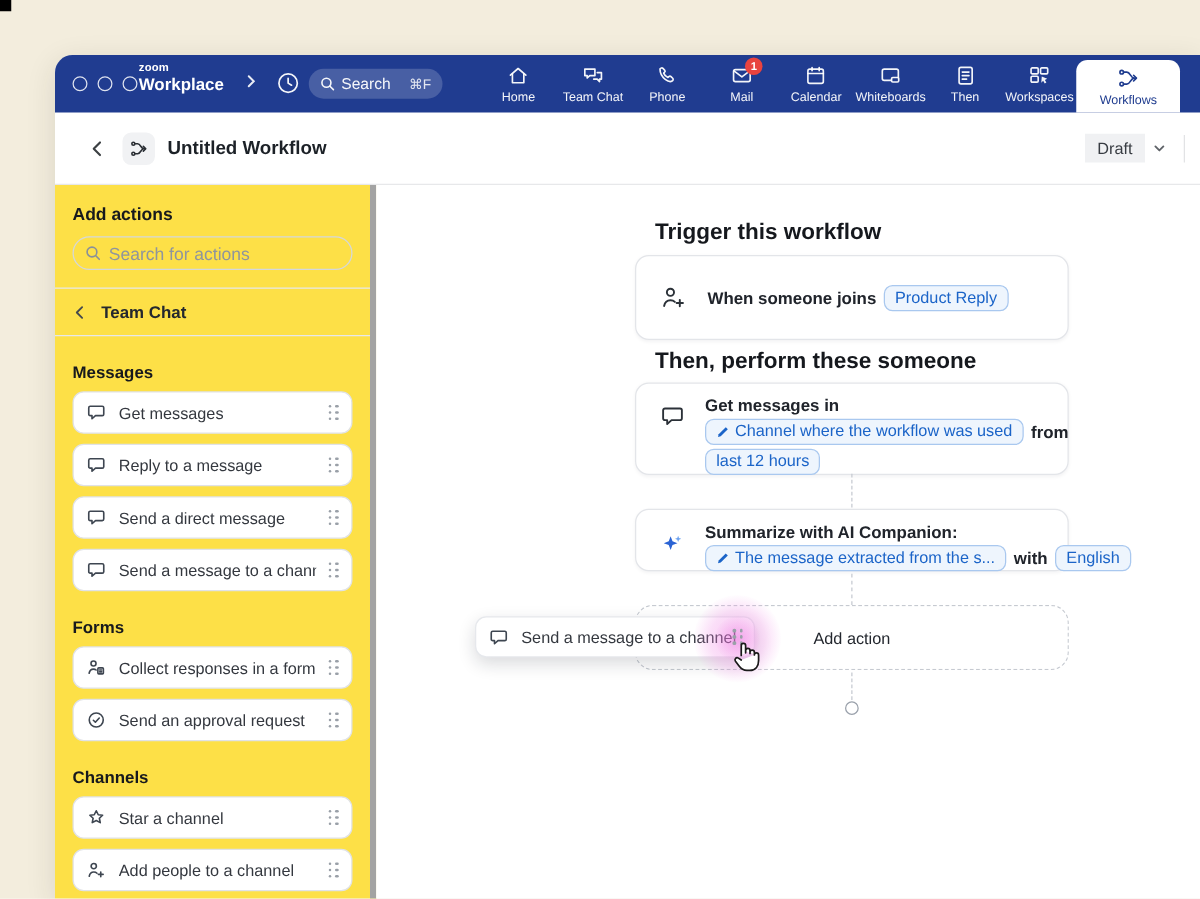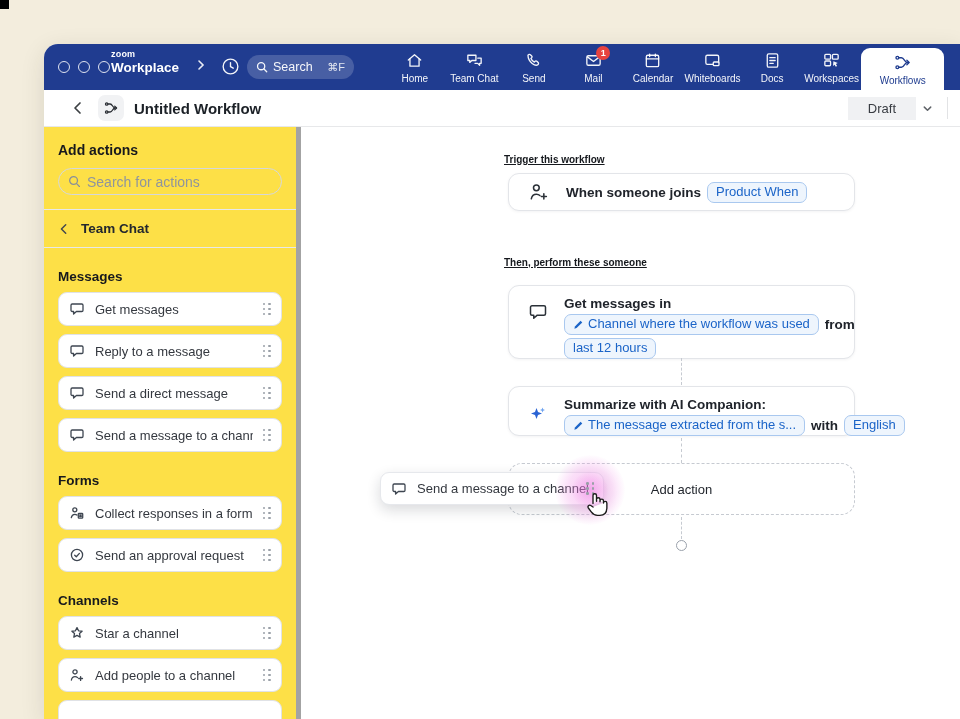--- a/index.html
+++ b/index.html
@@ -28,26 +28,26 @@
   .nav-items { position:absolute; left:341px; right:16px; top:0; height:46px; display:flex; }
   .nav-item { width:62px; height:46px; display:flex; flex-direction:column; align-items:center; justify-content:center;
     gap:3px; color:rgba(255,255,255,.95); position:relative; cursor:default; }
   .nav-item .lbl { font-size:10px; white-space:nowrap; }
   .nav-item.active { width:86px; height:42px; align-self:flex-end; background:#fff; border-radius:9px 9px 0 0;
     color:#1f3c8f; }
   .badge { position:absolute; top:2px; right:13px; min-width:14px; height:14px; border-radius:8px; background:#e8433f;
     color:#fff; font-size:9px; font-weight:700; display:flex; align-items:center; justify-content:center; padding:0 3px; }
 
   
-  .subheader { height:37px; border-bottom:1px solid #e7e8ea; display:flex; align-items:center; padding:0 12px 0 22px; flex:none; background:#fff; }
+  .subheader { height:58px; border-bottom:1px solid #e7e8ea; display:flex; align-items:center; padding:0 12px 0 22px; flex:none; background:#fff; }
   .back-btn { width:24px; height:24px; display:flex; align-items:center; justify-content:center; color:#3c4043; }
   .wf-iconbox { width:26px; height:26px; border-radius:7px; background:#f1f2f4; display:flex; align-items:center; justify-content:center; color:#2a2e34; margin-left:8px; }
   .wf-title { font-size:15px; font-weight:700; color:#1c2127; margin-left:10px; }
   .sub-right { margin-left:auto; display:flex; align-items:center; }
-  .draft-badge { background:#f0f1f3; border-radius:0; padding:4px 20px; font-size:13px; color:#383c42; }
+  .draft-badge { background:#f0f1f3; border-radius:0; padding:4px 10px; font-size:13px; color:#383c42; }
   .draft-chev { margin-left:6px; color:#5f6368; display:flex; }
   .sub-divider { width:1px; height:22px; background:#e2e3e5; margin-left:14px; }
 
   
   .content { flex:1; display:flex; min-height:0; }
   .sidebar { width:257px; flex:none; border-right:5px solid #a3a3a3; background:#fde047; padding:0 14px; overflow:hidden; }
   .sb-title { font-size:14px; font-weight:700; color:#17191d; margin-top:15px; }
   .sb-search { margin-top:10px; height:27px; border:1px solid #d4d7db; border-radius:14px; display:flex; align-items:center; padding:0 9px; gap:6px; color:#8a9099; }
   .sb-search input { border:none; outline:none; flex:1; font-size:14px; color:#30343a; background:transparent; font-family:inherit; }
   .sb-search input::placeholder { color:#8f959d; }
@@ -56,21 +56,21 @@
   .sb-back .chev { color:#44484e; display:flex; }
   .sb-section { font-size:13.5px; font-weight:700; color:#17191d; margin-top:21px; }
   .sb-card { margin-top:8px; height:34px; border:1px solid #e0e2e6; border-radius:9px; display:flex; align-items:center; padding:0 10px; gap:10px; background:#fff; }
   .sb-card .lbl { font-size:13px; color:#34383f; flex:1; white-space:nowrap; overflow:hidden; }
   .icn { color:#3e4651; display:flex; flex:none; }
   .handle { display:grid; grid-template-columns:3px 3px; gap:2.5px; flex:none; }
   .handle i { width:2.6px; height:2.6px; border-radius:50%; background:#9aa0a8; }
 
   
   .canvas { flex:1; position:relative; background:#fff; }
-  .cv-heading { position:absolute; left:203px; font-size:10px; font-weight:700; color:#15181d;text-decoration:underline; }
+  .cv-heading { position:absolute; left:223px; font-size:18px; font-weight:700; color:#15181d; }
   .cv-card { position:absolute; left:207px; width:347px; background:#fff; border:1px solid #e3e5e9; border-radius:11px;
     box-shadow:0 1px 3px rgba(16,24,40,.05); display:flex; padding:10px 14px; gap:16px; }
   .cv-card .body { display:flex; flex-direction:column; gap:3px; font-size:13.5px; color:#20242b; }
   .cv-card .row { display:flex; align-items:center; gap:6px; white-space:nowrap; }
   .strong { font-weight:700; }
   .pill { display:inline-flex; align-items:center; gap:4px; padding:0 8px 1px; border:1px solid #a9c8ef; border-radius:7px;
     background:#eef5fd; color:#1b64c8; font-size:13px; line-height:18px; white-space:nowrap; }
   .connector { position:absolute; left:380px; width:0; border-left:1.6px dashed #c6cad1; }
   .add-action-box { position:absolute; left:207px; width:347px; height:52px; border:1.6px dashed #c6cad1; border-radius:14px;
     display:flex; align-items:center; justify-content:center; font-size:13px; color:#23272e; }
@@ -143,21 +143,21 @@
             </svg>
         </span>
         <span class="lbl">Team Chat</span>
       </div>
       <div class="nav-item">
         <span class="icn" style="color:inherit">
           <svg width="19" height="19" viewBox="0 0 20 20" fill="none" stroke="currentColor" stroke-width="1.4" stroke-linecap="round" stroke-linejoin="round">
               <path d="M4.2 4.4c.6-.9 1.8-1.2 2.5-.5l1.4 1.4c.5.5.5 1.3 0 1.8l-.8.8c.6 1.6 2 3 3.6 3.7l.8-.8c.5-.5 1.3-.5 1.8 0l1.4 1.4c.7.7.4 1.9-.5 2.4-1.4.8-3.4.4-5.8-1.5-2.5-2-4.4-5.1-4.4-8.7z"></path>
             </svg>
         </span>
-        <span class="lbl">Send</span>
+        <span class="lbl">Phone</span>
       </div>
       <div class="nav-item">
         <span class="icn" style="color:inherit">
           <svg width="19" height="19" viewBox="0 0 20 20" fill="none" stroke="currentColor" stroke-width="1.4" stroke-linecap="round" stroke-linejoin="round">
               <rect x="3" y="5" width="14" height="10" rx="1.6"></rect>
               <path d="M3.6 6.2L10 11l6.4-4.8"></path>
             </svg>
         </span>
         <span class="lbl">Mail</span>
         <span class="badge">1</span>
@@ -180,21 +180,21 @@
         </span>
         <span class="lbl">Whiteboards</span>
       </div>
       <div class="nav-item">
         <span class="icn" style="color:inherit">
           <svg width="19" height="19" viewBox="0 0 20 20" fill="none" stroke="currentColor" stroke-width="1.4" stroke-linecap="round" stroke-linejoin="round">
               <rect x="4.5" y="3" width="11" height="14" rx="1.6"></rect>
               <path d="M7.2 7h5.6M7.2 10h5.6M7.2 13h3.6"></path>
             </svg>
         </span>
-        <span class="lbl">Docs</span>
+        <span class="lbl">Then</span>
       </div>
       <div class="nav-item">
         <span class="icn" style="color:inherit">
           <svg width="19" height="19" viewBox="0 0 20 20" fill="none" stroke="currentColor" stroke-width="1.4" stroke-linecap="round" stroke-linejoin="round">
               <rect x="3" y="3.5" width="6" height="5" rx="1"></rect>
               <rect x="11" y="3.5" width="6" height="5" rx="1"></rect>
               <rect x="3" y="10.5" width="6" height="5" rx="1"></rect>
               <path d="M12 10.8l4.6 1.9-2 .9 1.3 2.1-1.4.9-1.3-2.2-1.6 1.5z" fill="currentColor" stroke="none"></path>
             </svg>
         </span>
@@ -410,33 +410,33 @@
         
         
         
       </div>
     </div>
 
     <div class="canvas">
 
       <div class="cv-heading" style="top:27px">Trigger this workflow</div>
 
-      <div class="cv-card" style="top:46px; height:38px; align-items:center">
+      <div class="cv-card" style="top:56px; height:68px; align-items:center">
         <span class="icn" style="color:#2b3138; margin-left:5px">
           <svg width="22" height="22" viewBox="0 0 20 20" fill="none" stroke="currentColor" stroke-width="1.4" stroke-linecap="round" stroke-linejoin="round">
               <circle cx="7.6" cy="6.2" r="2.6"></circle>
               <path d="M3 16.2c.5-2.7 2.3-4.2 4.6-4.2 1.3 0 2.4.4 3.2 1.2"></path>
               <path d="M14.4 11.7v4.6M12.1 14h4.6"></path>
             </svg>
         </span>
         <div class="body">
           <div class="row">
               <span class="strong">When someone joins</span>
             <span class="pill">
-                <span>Product When</span>
+                <span>Product Reply</span>
               </span>
           </div>
         </div>
       </div>
 
       <div class="cv-heading" style="top:130px">Then, perform these someone</div>
 
       <div class="cv-card" style="top:158px; height:74px">
         <span class="icn" style="color:#2b3138; margin:6px 0 0 5px">
           <svg width="20" height="20" viewBox="0 0 16 16" fill="none" stroke="currentColor" stroke-width="1.2" stroke-linecap="round" stroke-linejoin="round">

